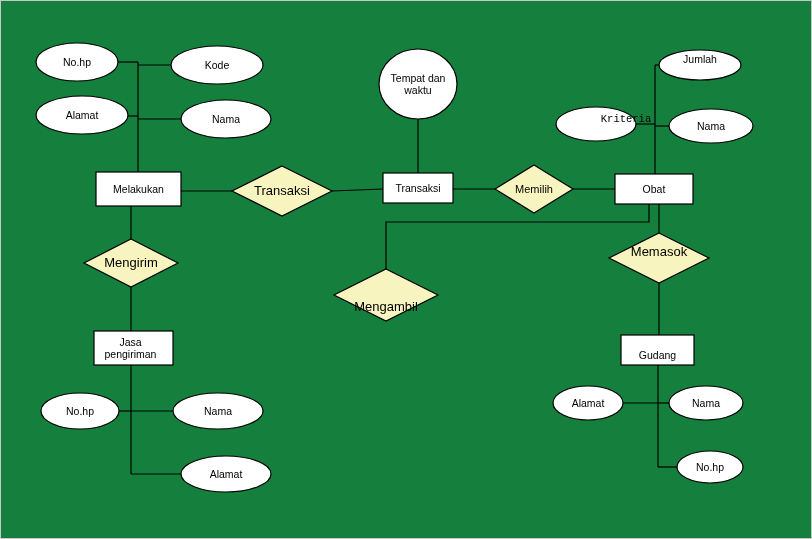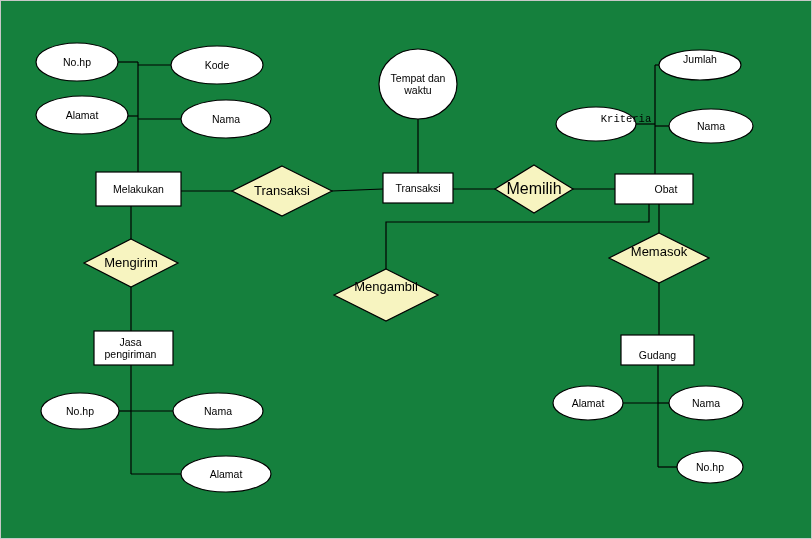--- a/index.html
+++ b/index.html
@@ -33,21 +33,21 @@
     align-items: center;
     justify-content: center;
     text-align: center;
     color: #000000;
     pointer-events: none;
     line-height: 1.15;
   }
   .entity-label { font-size: 10.5px; }
   .attr-label   { font-size: 10.5px; }
   .rel-label    { font-size: 13px; }
-  .rel-label-sm { font-size: 16px; }
+  .rel-label-sm { font-size: 11px; }
 </style>
 </head>
 <body>
 
 <div id="canvas">
   <svg id="svg-layer" viewBox="0 0 812 539" xmlns="http://www.w3.org/2000/svg">
       <polyline points="137,171 137,61" fill="none" stroke="#000000" stroke-width="1.2"></polyline>
       <polyline points="117,61 137,61" fill="none" stroke="#000000" stroke-width="1.2"></polyline>
       <polyline points="137,64 170,64" fill="none" stroke="#000000" stroke-width="1.2"></polyline>
       <polyline points="127,115 137,115" fill="none" stroke="#000000" stroke-width="1.2"></polyline>
@@ -109,22 +109,22 @@
       <div class="node-label attr-label" style="left: 585px; top: 106px; width: 80px; height: 25px; font-family: Liberation Mono, monospace;">Kriteria</div>
       <div class="node-label attr-label" style="left: 668px; top: 108px; width: 84px; height: 34px;">Nama</div>
       <div class="node-label attr-label" style="left: 40px; top: 392px; width: 78px; height: 36px;">No.hp</div>
       <div class="node-label attr-label" style="left: 172px; top: 392px; width: 90px; height: 36px;">Nama</div>
       <div class="node-label attr-label" style="left: 180px; top: 455px; width: 90px; height: 36px;">Alamat</div>
       <div class="node-label attr-label" style="left: 552px; top: 385px; width: 70px; height: 34px;">Alamat</div>
       <div class="node-label attr-label" style="left: 668px; top: 385px; width: 74px; height: 34px;">Nama</div>
       <div class="node-label attr-label" style="left: 676px; top: 450px; width: 66px; height: 32px;">No.hp</div>
       <div class="node-label rel-label" style="left: 231px; top: 165px; width: 100px; height: 50px;">Transaksi</div>
       <div class="node-label rel-label-sm" style="left: 494px; top: 164px; width: 78px; height: 48px;">Memilih</div>
-      <div class="node-label rel-label" style="left: 333px; top: 260px; width: 104px; height: 52px;">Mengambil</div>
+      <div class="node-label rel-label" style="left: 333px; top: 280px; width: 104px; height: 52px;">Mengambil</div>
       <div class="node-label rel-label" style="left: 83px; top: 238px; width: 94px; height: 48px;">Mengirim</div>
       <div class="node-label rel-label" style="left: 608px; top: 226px; width: 100px; height: 50px;">Memasok</div>
       <div class="node-label entity-label" style="left: 95px; top: 171px; width: 85px; height: 34px;">Melakukan</div>
       <div class="node-label entity-label" style="left: 382px; top: 172px; width: 70px; height: 30px;">Transaksi</div>
-      <div class="node-label entity-label" style="left: 614px; top: 173px; width: 78px; height: 30px; margin-left: 12px;">Obat</div>
+      <div class="node-label entity-label" style="left: 614px; top: 173px; width: 78px; height: 30px;">Obat</div>
       <div class="node-label entity-label" style="left: 93px; top: 330px; width: 73px; height: 34px; text-align: center;">Jasa<br>pengiriman</div>
       <div class="node-label entity-label" style="left: 620px; top: 334px; width: 73px; height: 40px;">Gudang</div>
     </div>
 </div>
 
 </body></html>

